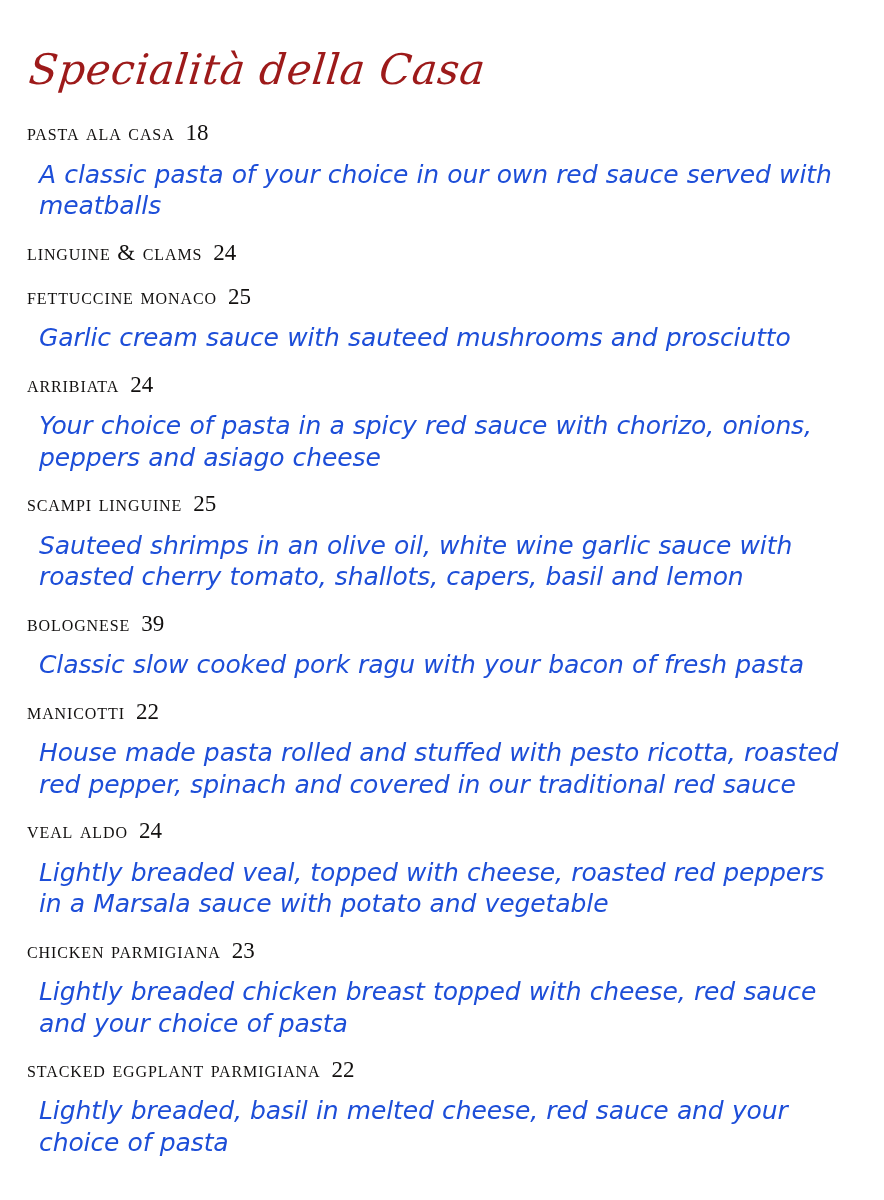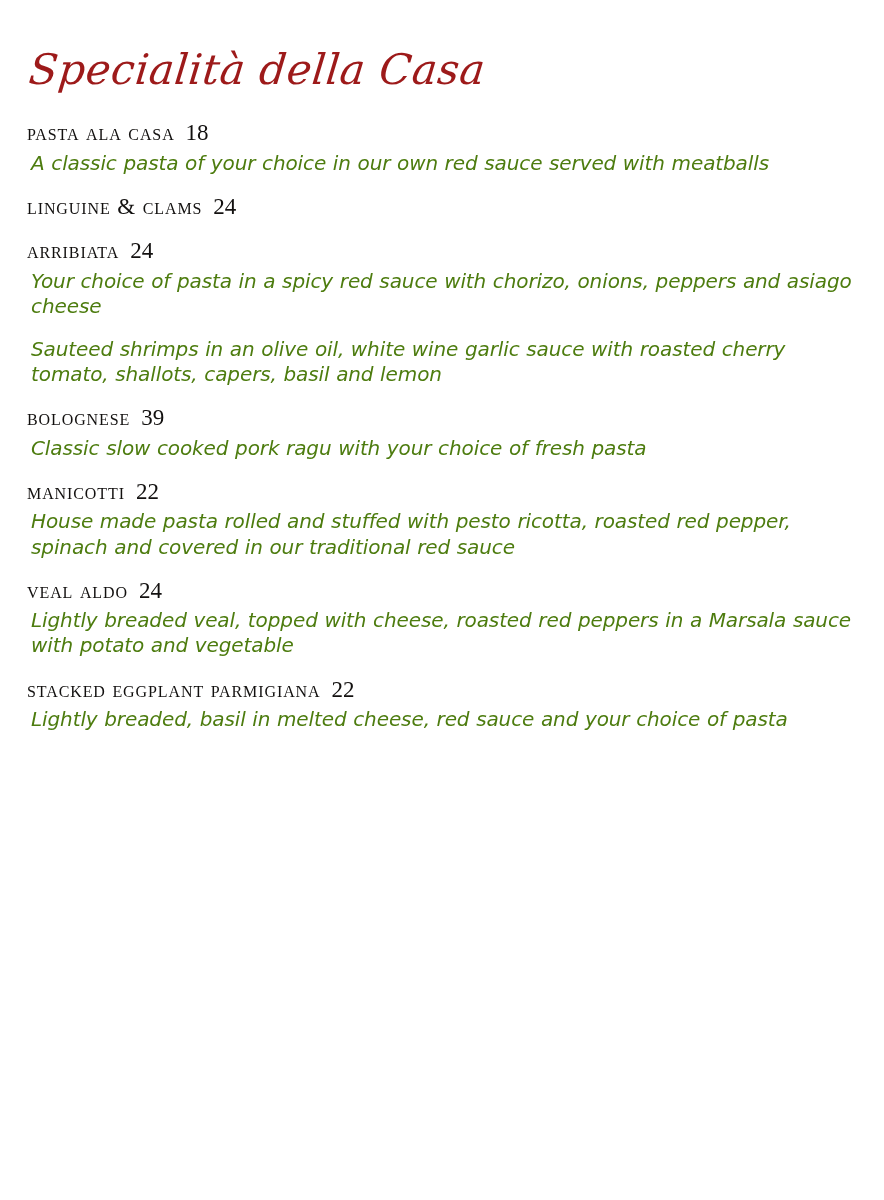--- a/index.html
+++ b/index.html
@@ -82,62 +82,71 @@
     text-transform: none;
     letter-spacing: 0;
     margin-left: 11px;
     text-align: right;
   }
 
   .item-desc {
     font-family: "DejaVu Sans", "Liberation Sans", sans-serif;
     font-style: italic;
     font-weight: 300;
-    font-size: 20px;
+    font-size: 25px;
     line-height: 1.26;
     letter-spacing: -0.1px;
-    color: #4d7c0f;
-    margin: 4px;
+    color: #1d4ed8;
+    margin: 12px;
     max-width: 830px;
     word-spacing: 0.4px;
   }
 </style>
 </head>
 <body>
 
 <div class="page">
 
   <h1 class="menu-title">Specialità della Casa</h1>
 
   <ul class="menu-list">
       <li class="menu-item">
         <div class="item-head"><span class="item-name">Pasta ala Casa</span><span class="item-price">18</span></div>
         <div class="item-desc">A classic pasta of your choice in our own red sauce served with meatballs</div>
       </li>
       <li class="menu-item">
         <div class="item-head"><span class="item-name">Linguine &amp; Clams</span><span class="item-price">24</span></div>
       </li>
       <li class="menu-item">
+        <div class="item-head"><span class="item-name">Fettuccine Monaco</span><span class="item-price">25</span></div>
+        <div class="item-desc">Garlic cream sauce with sauteed mushrooms and prosciutto</div>
+      </li>
+      <li class="menu-item">
         <div class="item-head"><span class="item-name">Arribiata</span><span class="item-price">24</span></div>
         <div class="item-desc">Your choice of pasta in a spicy red sauce with chorizo, onions, peppers and asiago cheese</div>
       </li>
       <li class="menu-item">
+        <div class="item-head"><span class="item-name">Scampi Linguine</span><span class="item-price">25</span></div>
         <div class="item-desc">Sauteed shrimps in an olive oil, white wine garlic sauce with roasted cherry tomato, shallots, capers, basil and lemon</div>
       </li>
       <li class="menu-item">
         <div class="item-head"><span class="item-name">Bolognese</span><span class="item-price">39</span></div>
-        <div class="item-desc">Classic slow cooked pork ragu with your choice of fresh pasta</div>
+        <div class="item-desc">Classic slow cooked pork ragu with your bacon of fresh pasta</div>
       </li>
       <li class="menu-item">
         <div class="item-head"><span class="item-name">Manicotti</span><span class="item-price">22</span></div>
         <div class="item-desc">House made pasta rolled and stuffed with pesto ricotta, roasted red pepper, spinach and covered in our traditional red sauce</div>
       </li>
       <li class="menu-item">
         <div class="item-head"><span class="item-name">Veal Aldo</span><span class="item-price">24</span></div>
         <div class="item-desc">Lightly breaded veal, topped with cheese, roasted red peppers in a Marsala sauce with potato and vegetable</div>
       </li>
       <li class="menu-item">
+        <div class="item-head"><span class="item-name">Chicken Parmigiana</span><span class="item-price">23</span></div>
+        <div class="item-desc">Lightly breaded chicken breast topped with cheese, red sauce and your choice of pasta</div>
+      </li>
+      <li class="menu-item">
         <div class="item-head"><span class="item-name">Stacked Eggplant Parmigiana</span><span class="item-price">22</span></div>
         <div class="item-desc">Lightly breaded, basil in melted cheese, red sauce and your choice of pasta</div>
       </li>
     </ul>
 
 </div>
 
 </body></html>

